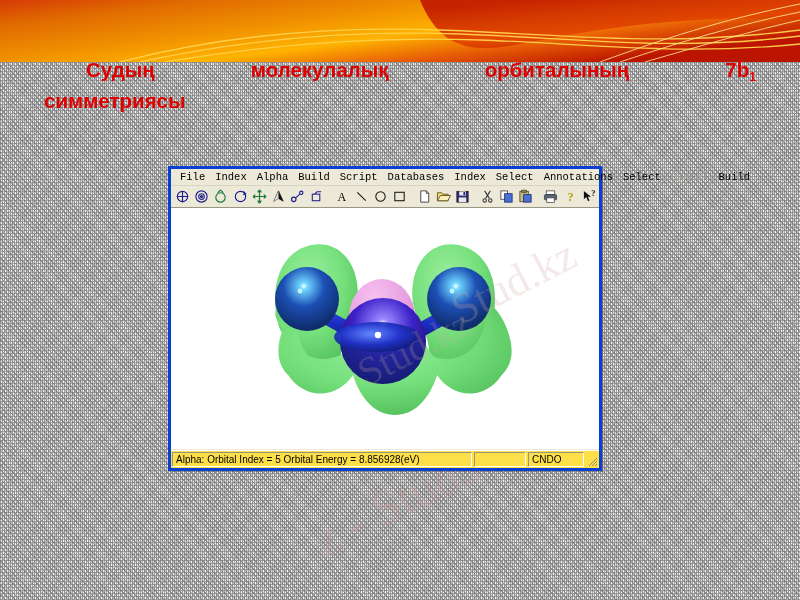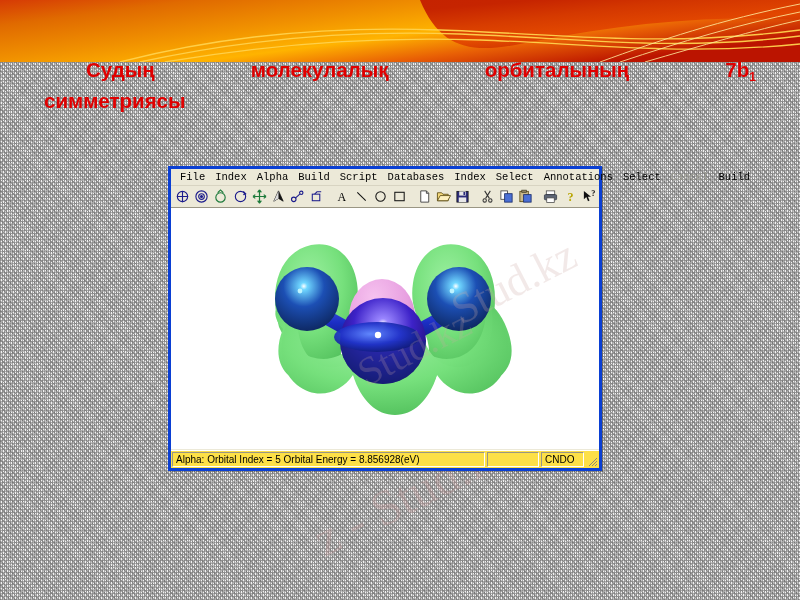--- a/index.html
+++ b/index.html
@@ -187,21 +187,21 @@
     color: #000;
     display: flex;
     align-items: center;
     padding: 0 3px;
     box-sizing: border-box;
     overflow: hidden;
     white-space: nowrap;
   }
   #sb-main  { flex: 1 1 auto; }
   #sb-mid   { width: 52px; }
-  #sb-right { width: 43px; }
+  #sb-right { width: 56px; }
   #sb-grip  { width: 14px; position: relative; }
 
   .grip-lines {
     position: absolute;
     right: 1px; bottom: 1px;
     width: 12px; height: 12px;
   }
 </style>
 </head>
 <body>

